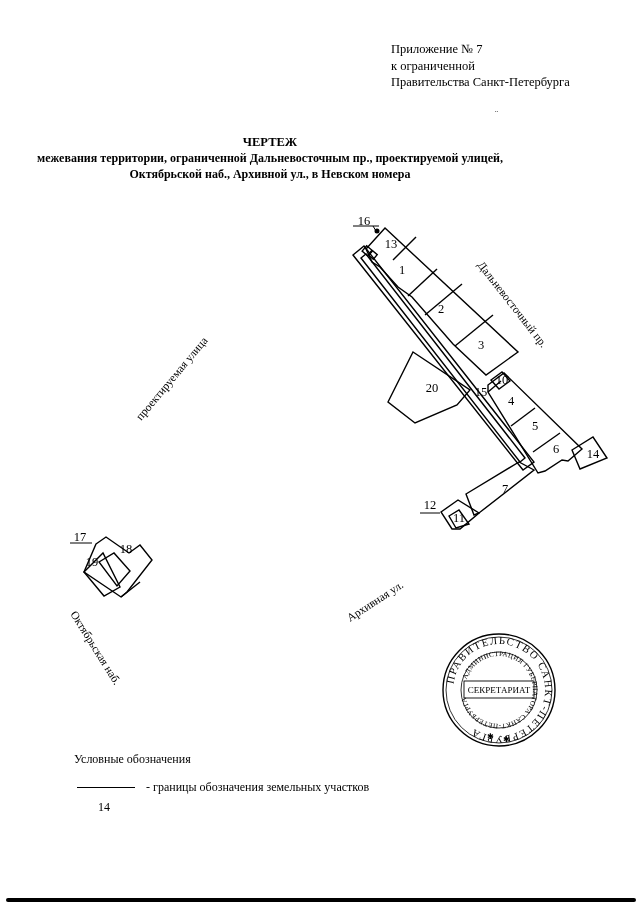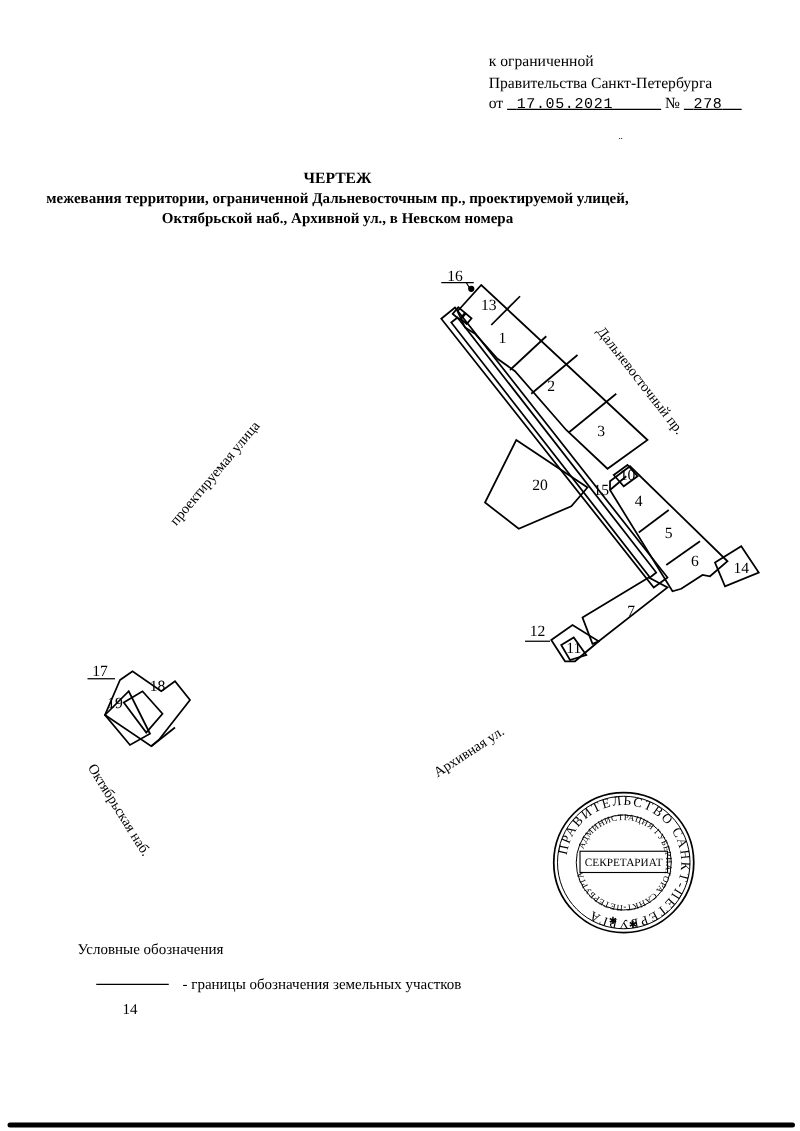--- a/index.html
+++ b/index.html
@@ -9,39 +9,34 @@
   }
   .annex { position: absolute; left: 391px; top: 41px; font-size: 12.5px; line-height: 16.5px; }
   .annex .line { white-space: nowrap; }
   .annex .ul { text-decoration: underline; font-family: "Liberation Mono", "DejaVu Sans Mono", monospace; font-size: 12px; letter-spacing: 0.5px; }
   .tick { position: absolute; left: 495px; top: 108px; font-size: 9px; }
   .title-block { position: absolute; left: 0; top: 134px; width: 540px; text-align: center; font-weight: bold; font-size: 12px; line-height: 16px; }
   .title-block .t1 { font-size: 12.5px; }
   .map { position: absolute; left: 0; top: 0; }
   .map text { font-family: "Liberation Serif", "DejaVu Serif", serif; }
   .legend { position: absolute; left: 62px; top: 752px; font-size: 12px; }
-  .legend .hdr { margin-bottom: 10px; }
+  .legend .hdr { margin-bottom: 10px; margin-left: 12px; }
   .legend .row { display: flex; align-items: center; height: 20px; }
   .legend .sym { width: 84px; display: flex; justify-content: center; }
   .legend .line-sym { width: 58px; border-top: 1px solid #000; margin-left: 4px; }
   .legend .num-sym { font-size: 12px; }
   .bottom-bar { position: absolute; left: 6px; top: 898px; width: 630px; height: 4px; background: #000; border-radius: 2px; }
 </style>
 </head>
 <body>
 
 <div class="annex">
+  <div class="line">Приложение № 7</div>
   <div class="line">к ограниченной</div>
   <div class="line">Правительства Санкт-Петербурга</div>
-  <div class="line">
-    <span>от</span>
-    <span class="ul">&nbsp;<span>17.05.2021</span>&nbsp;&nbsp;&nbsp;&nbsp;&nbsp;</span>
-    <span>№</span>
-    <span class="ul">&nbsp;<span>278</span>&nbsp;&nbsp;</span>
-  </div>
 </div>
 <div class="tick">¨</div>
 
 <div class="title-block">
   <div class="t1">ЧЕРТЕЖ</div>
   <div>межевания территории, ограниченной Дальневосточным пр., проектируемой улицей,</div>
   <div>Октябрьской наб., Архивной ул., в Невском номера</div>
 </div>
 
 <svg class="map" width="640" height="905" viewBox="0 0 640 905">

